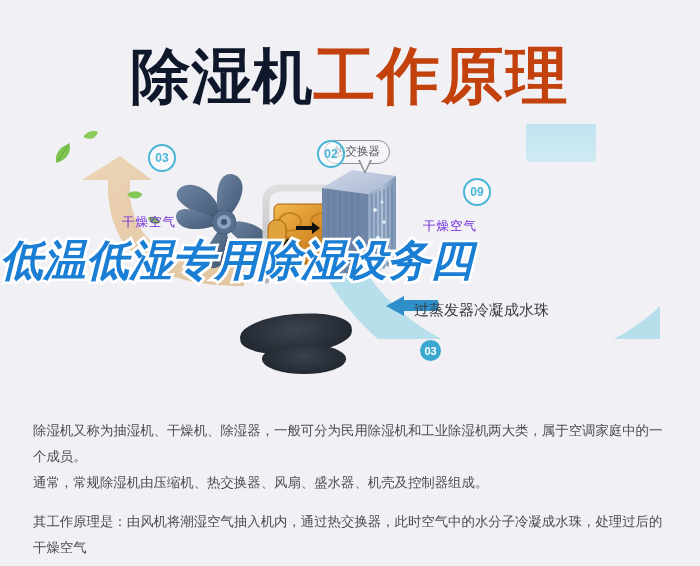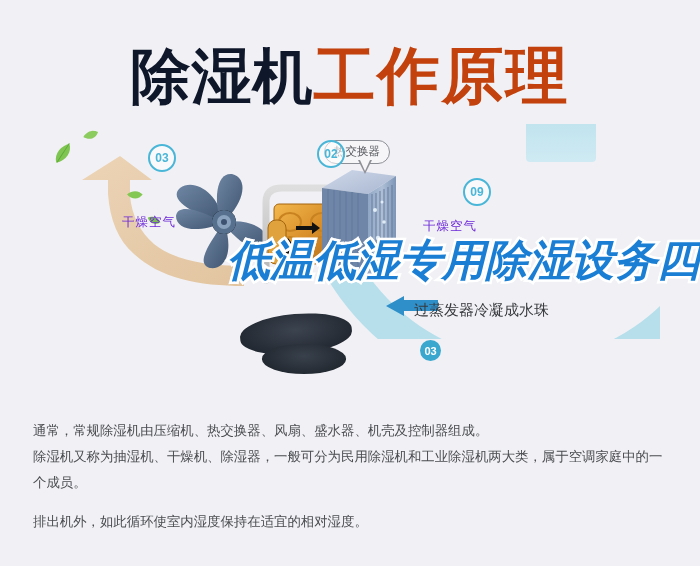--- a/index.html
+++ b/index.html
@@ -137,21 +137,21 @@
   
   .step-line{
     position:absolute;display:flex;align-items:center;gap:7px;
     color:#37393d;font-size:15px;white-space:nowrap;
     font-family:"DejaVu Sans","Liberation Sans",sans-serif;
   }
 
   
   .overlay{
     position:absolute;left:0;top:238px;width:700px;
-    text-align:right;line-height:1.04;
+    text-align:left;line-height:1.04;
     pointer-events:none;z-index:40;
   }
   .overlay div{
     font-size:43px;font-weight:bold;color:#1a7fd4;
     font-family:"DejaVu Sans","Liberation Sans",sans-serif;
     letter-spacing:0px;
     font-style:italic;
     -webkit-text-stroke:5px #ffffff;
     paint-order:stroke fill;
     text-shadow:
@@ -352,19 +352,20 @@
     <div class="step-line" style="left:385px;top:222px;">
       <span class="badge solid" style="position:relative;left:0;top:0;">03</span>
     </div>
   </div>
 
   <div class="overlay">
     <div class="l1">低温低湿专用除湿设务四</div>
   </div>
 
   <div class="copy">
+    <p>除湿机又称为抽湿机、干燥机、除湿器，一般可分为民用除湿机和工业除湿机两大类，属于空调家庭中的一个成员。</p>
     <p>通常，常规除湿机由压缩机、热交换器、风扇、盛水器、机壳及控制器组成。</p>
-    <p>除湿机又称为抽湿机、干燥机、除湿器，一般可分为民用除湿机和工业除湿机两大类，属于空调家庭中的一个成员。</p>
     <div class="gap"></div>
+    <p>其工作原理是：由风机将潮湿空气抽入机内，通过热交换器，此时空气中的水分子冷凝成水珠，处理过后的干燥空气</p>
     <p>排出机外，如此循环使室内湿度保持在适宜的相对湿度。</p>
   </div>
 
 </div>
 
 </body></html>

